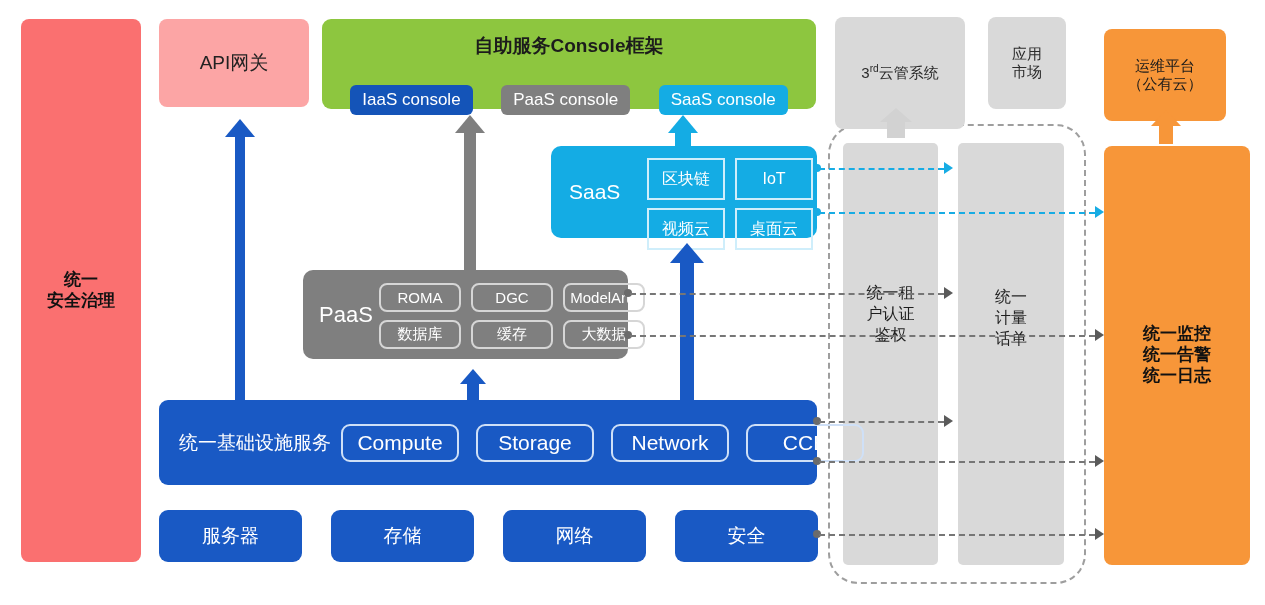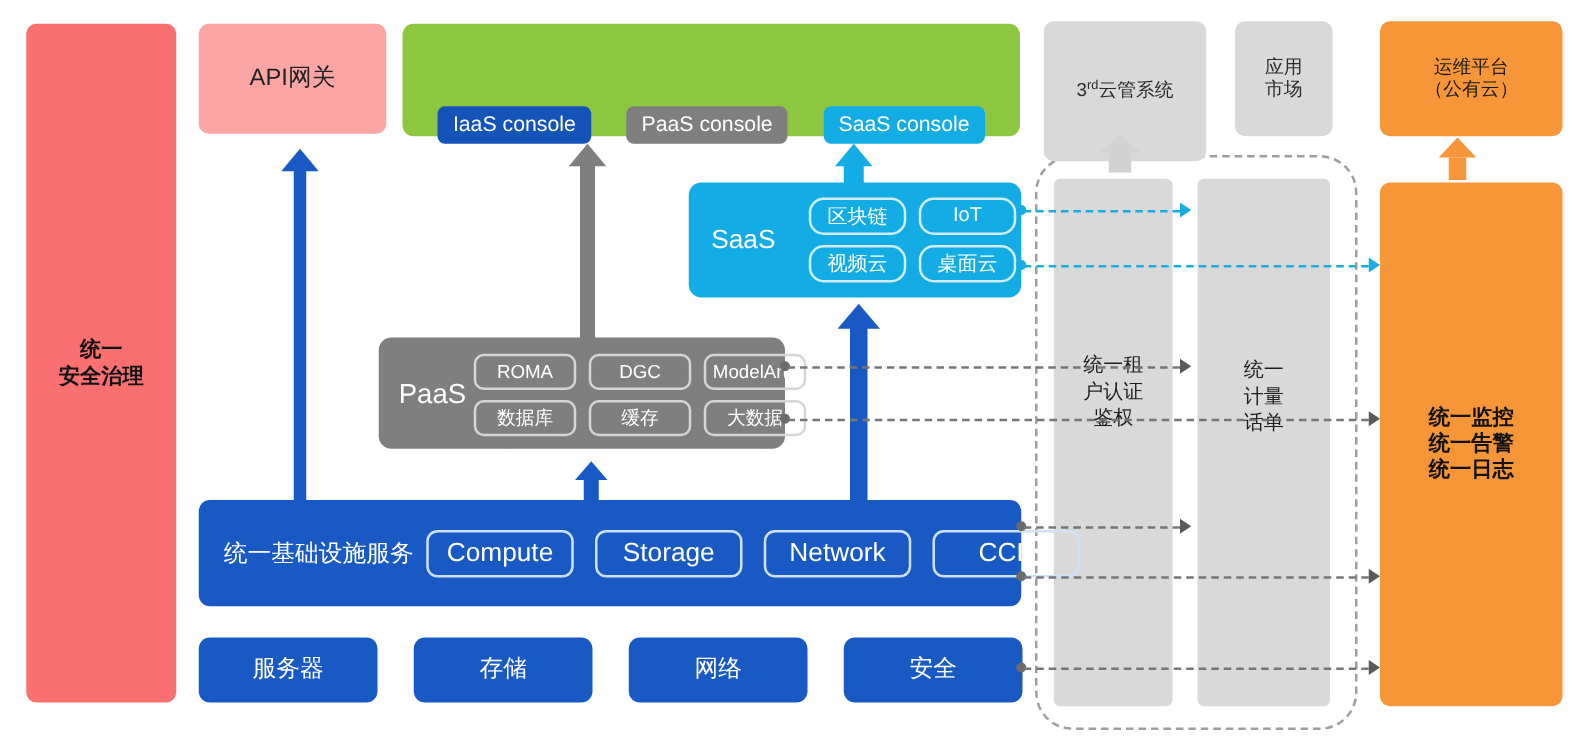--- a/index.html
+++ b/index.html
@@ -32,21 +32,21 @@
   
   .orange-box{background:#f79639;color:#1a1a1a;font-size:15px;}
   .orange-col{background:#f79639;color:#111;font-size:17px;font-weight:600;}
 
   
   .saas{background:#17ade3;background:#14ace4;border-radius:10px;position:absolute;}
   .saas-label{position:absolute;left:18px;top:50%;transform:translateY(-50%);
       color:#fff;font-size:21px;}
   .saas-grid{position:absolute;left:96px;top:12px;display:grid;
       grid-template-columns:78px 78px;grid-gap:8px 10px;}
-  .saas-item{height:30px;border:2px solid #cfeefb;border-radius:12px;color:#fff;
+  .saas-item{height:42px;border:2px solid #cfeefb;border-radius:0;color:#fff;
       font-size:16px;}
 
   
   .paas{background:#808080;background:#7f7f7f;border-radius:10px;position:absolute;}
   .paas-label{position:absolute;left:16px;top:50%;transform:translateY(-50%);
       color:#fff;font-size:22px;}
   .paas-grid{position:absolute;left:76px;top:13px;display:grid;
       grid-template-columns:82px 82px 82px;grid-gap:8px 10px;}
   .paas-item{height:29px;border:2px solid #d6d6d6;border-radius:8px;color:#fff;
       font-size:15px;}
@@ -112,20 +112,21 @@
       <div>统一</div>
       <div>安全治理</div>
     </div>
   </div>
 
   <div class="box api-gw" style="left:159px;top:19px;width:150px;height:88px;">
     <span>API网关</span>
   </div>
 
   <div class="console-green" style="left:322px;top:19px;width:494px;height:90px;">
+    <div class="console-title">自助服务Console框架</div>
     <div class="console-pills">
       <div class="pill cpill" style="background:#1454b8;">
         <span>IaaS console</span>
       </div>
       <div class="pill cpill" style="background:#7f7f7f;">
         <span>PaaS console</span>
       </div>
       <div class="pill cpill" style="background:#14ace4;">
         <span>SaaS console</span>
       </div>
@@ -138,21 +139,21 @@
     </div>
   </div>
 
   <div class="box gray-box" style="left:988px;top:17px;width:78px;height:92px;">
     <div>
       <div>应用</div>
       <div>市场</div>
     </div>
   </div>
 
-  <div class="box orange-box" style="left:1104px;top:17px;width:146px;height:92px;">
+  <div class="box orange-box" style="left:1104px;top:29px;width:122px;height:92px;">
     <div>
       <div>运维平台</div>
       <div>（公有云）</div>
     </div>
   </div>
 
   <div class="box orange-col" style="left:1104px;top:146px;width:146px;height:419px;">
     <div>
       <div>统一监控</div>
       <div>统一告警</div>

